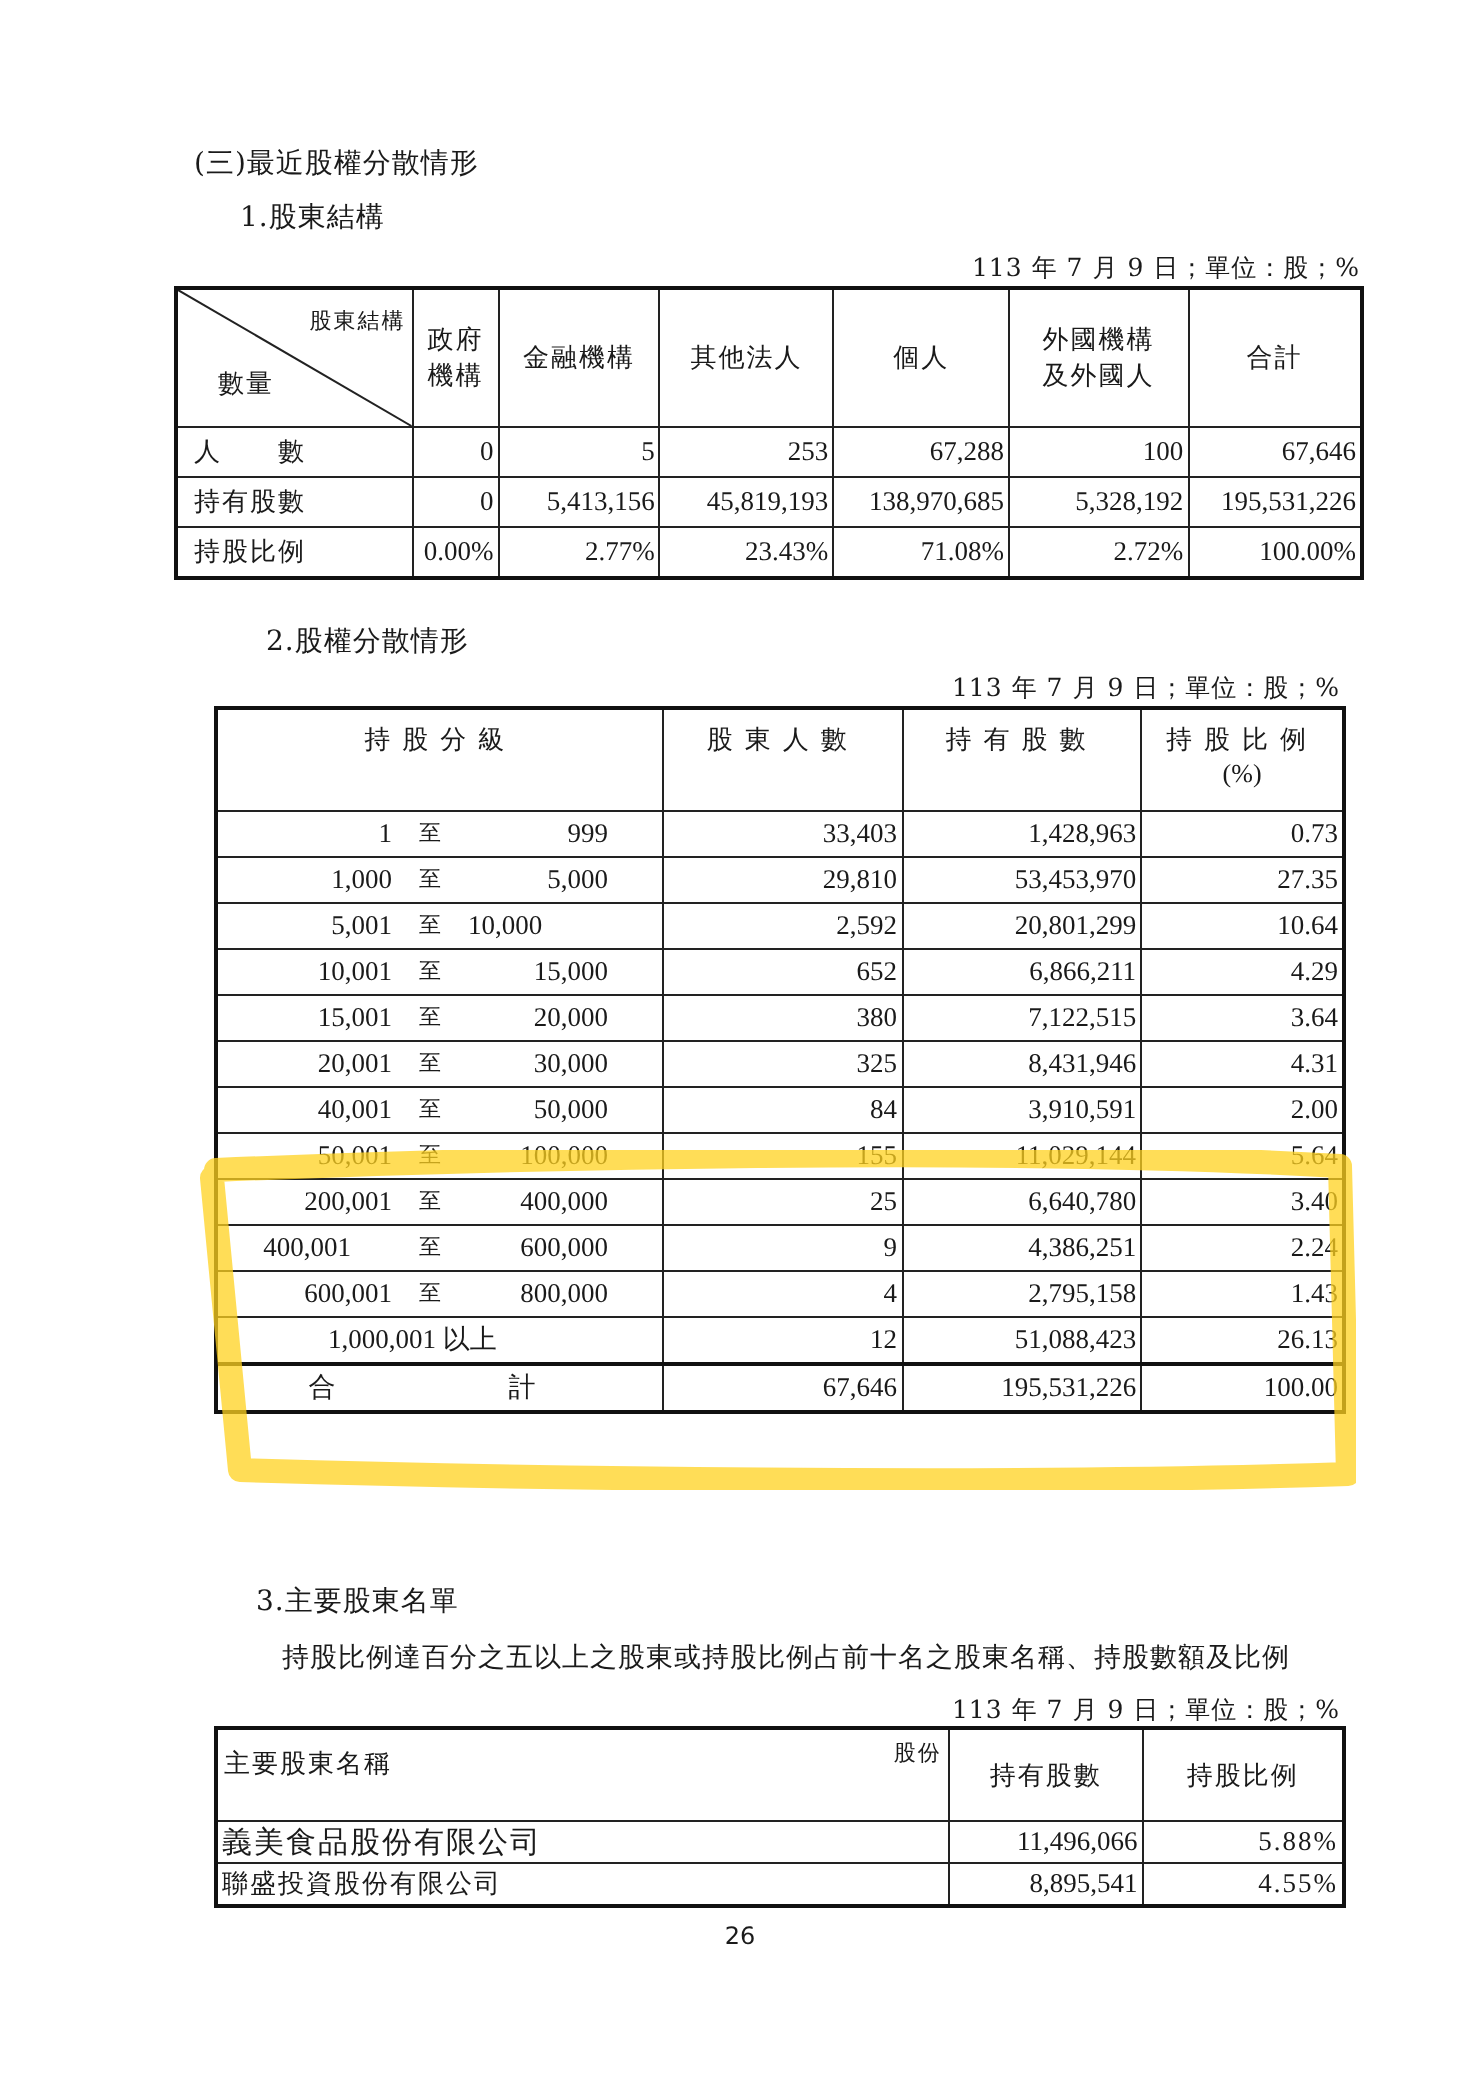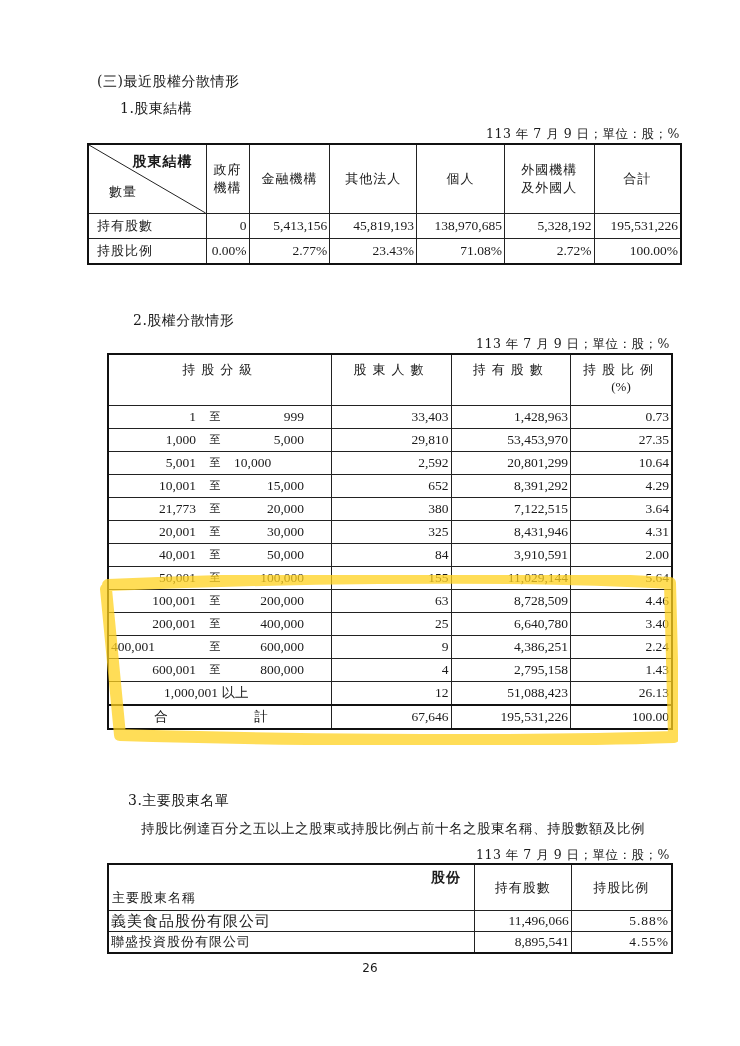--- a/index.html
+++ b/index.html
@@ -13,21 +13,21 @@
   td, th { border:1px solid #222; padding:0 2px; font-weight:normal; }
   td.num { text-align:right; }
   .outer { border:2px solid #111; }
   
   #t1 { left:87px; top:143px; width:595px; }
   #t1 th { height:68px; text-align:center; font-size:13px; letter-spacing:1px; }
   #t1 td { height:24px; }
   #t1 td.lbl { letter-spacing:1px; font-size:13px; padding-left:8px; }
   .diag { position:relative; padding:0 !important; }
   .diag svg { position:absolute; left:0; top:0; width:100%; height:100%; }
-  .diag .tr { position:absolute; right:13px; top:8px; font-size:14px; letter-spacing:1px;font-weight:bold; }
+  .diag .tr { position:absolute; right:3px; top:8px; font-size:11px; letter-spacing:1px; }
   .diag .bl { position:absolute; left:20px; bottom:12px; font-size:13px; letter-spacing:1px; }
   
   #t2 { left:107px; top:353px; width:566px; }
   #t2 th { height:44px; vertical-align:top; padding-top:6px; font-size:13px; letter-spacing:6px; text-align:center;margin-left:20px; }
   #t2 td { height:22px; }
   .rng { display:flex; }
   .rng span { display:inline-block; }
   
   #t3 { left:107px; top:863px; width:566px; }
   #t3 th { height:45px; font-size:13px; letter-spacing:1px; text-align:center; }
@@ -68,20 +68,29 @@
     <th>金融機構</th>
     <th>其他法人</th>
     <th>個人</th>
     <th>
           <div>外國機構</div>
           <div>及外國人</div>
         </th>
     <th>合計</th>
   </tr>
   <tr>
+    <td class="lbl">人　　數</td>
+    <td class="num">0</td>
+    <td class="num">5</td>
+    <td class="num">253</td>
+    <td class="num">67,288</td>
+    <td class="num">100</td>
+    <td class="num">67,646</td>
+  </tr>
+  <tr>
     <td class="lbl">持有股數</td>
     <td class="num">0</td>
     <td class="num">5,413,156</td>
     <td class="num">45,819,193</td>
     <td class="num">138,970,685</td>
     <td class="num">5,328,192</td>
     <td class="num">195,531,226</td>
   </tr>
   <tr>
     <td class="lbl">持股比例</td>
@@ -155,27 +164,27 @@
       </tr>
       <tr>
         <td>
           <div class="rng">
             <span style="width:85px;text-align:right">10,001</span>
             <span style="width:38px;text-align:center;font-size:11px">至</span>
             <span style="width:70px;text-align:right">15,000</span>
           </div>
         </td>
         <td class="num">652</td>
-        <td class="num">8,391,292</td>
+        <td class="num">6,866,211</td>
         <td class="num">4.29</td>
       </tr>
       <tr>
         <td>
           <div class="rng">
-            <span style="width:85px;text-align:right">21,773</span>
+            <span style="width:85px;text-align:right">15,001</span>
             <span style="width:38px;text-align:center;font-size:11px">至</span>
             <span style="width:70px;text-align:right">20,000</span>
           </div>
         </td>
         <td class="num">380</td>
         <td class="num">7,122,515</td>
         <td class="num">3.64</td>
       </tr>
       <tr>
         <td>
@@ -209,45 +218,33 @@
             <span style="width:70px;text-align:right">100,000</span>
           </div>
         </td>
         <td class="num">155</td>
         <td class="num">11,029,144</td>
         <td class="num">5.64</td>
       </tr>
       <tr>
         <td>
           <div class="rng">
-            <span style="width:85px;text-align:right">100,001</span>
-            <span style="width:38px;text-align:center;font-size:11px">至</span>
-            <span style="width:70px;text-align:right">200,000</span>
-          </div>
-        </td>
-        <td class="num">63</td>
-        <td class="num">8,728,509</td>
-        <td class="num">4.46</td>
-      </tr>
-      <tr>
-        <td>
-          <div class="rng">
             <span style="width:85px;text-align:right">200,001</span>
             <span style="width:38px;text-align:center;font-size:11px">至</span>
             <span style="width:70px;text-align:right">400,000</span>
           </div>
         </td>
         <td class="num">25</td>
         <td class="num">6,640,780</td>
         <td class="num">3.40</td>
       </tr>
       <tr>
         <td>
           <div class="rng">
-            <span style="width:85px;text-align:left">400,001</span>
+            <span style="width:85px;text-align:center">400,001</span>
             <span style="width:38px;text-align:center;font-size:11px">至</span>
             <span style="width:70px;text-align:right">600,000</span>
           </div>
         </td>
         <td class="num">9</td>
         <td class="num">4,386,251</td>
         <td class="num">2.24</td>
       </tr>
       <tr>
         <td>
@@ -292,21 +289,21 @@
 <table id="t3" class="outer">
   <colgroup>
       <col style="width:368px">
       <col style="width:97px">
       <col style="width:101px">
     </colgroup>
   <tbody>
       <tr>
     <th class="diag">
       <span class="tr" style="top:4px">股份</span>
-      <span class="bl" style="left:3px;bottom:3px">主要股東名稱</span>
+      <span class="bl" style="left:3px;bottom:19px">主要股東名稱</span>
     </th>
     <th>持有股數</th>
     <th>持股比例</th>
   </tr>
   <tr>
     <td style="letter-spacing:1px;font-size:15px">義美食品股份有限公司</td>
     <td class="num">11,496,066</td>
     <td class="num" style="letter-spacing:1px">5.88%</td>
   </tr>
   <tr>

